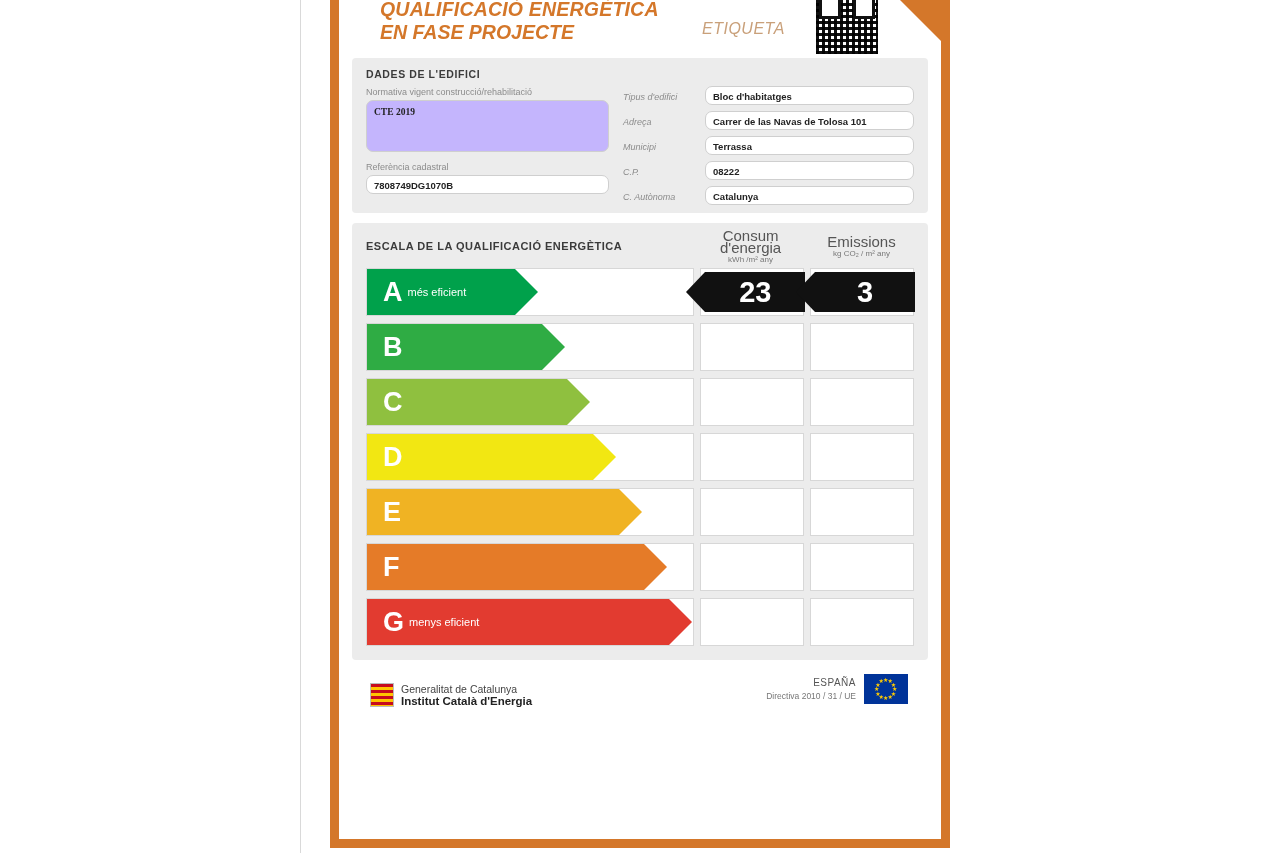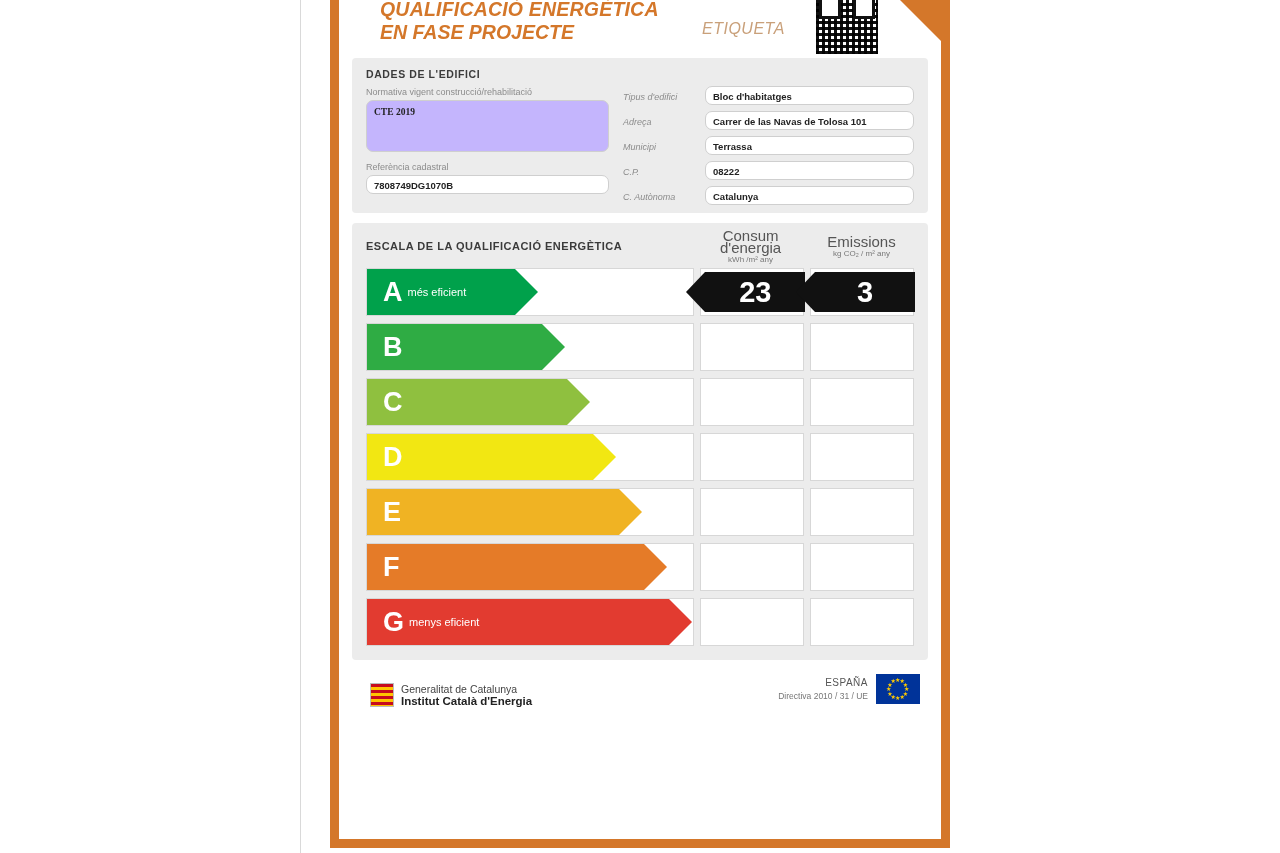--- a/index.html
+++ b/index.html
@@ -324,21 +324,21 @@
     width: 22px;
     height: 22px;
     background: repeating-linear-gradient(180deg, #c60b1e 0 3px, #ffc400 3px 6px);
     margin-right: 7px;
     border: 1px solid #bbb;
   }
   .gencat-txt .g1 { font-size: 10.5px; color: #444; line-height: 12px; }
   .gencat-txt .g2 { font-size: 11.5px; color: #222; font-weight: bold; line-height: 13px; }
   .eu-block {
     position: absolute;
-    right: 8px;
+    right: 20px;
     top: 2px;
     display: flex;
     align-items: center;
     margin-left: 40px;
   }
   .eu-texts { text-align: right; margin-right: 8px; }
   .eu-texts .e1 { font-size: 10px; color: #555; letter-spacing: 0.5px; }
   .eu-texts .e2 { font-size: 8.5px; color: #777; margin-top: 3px; }
   .eu-flag {
     width: 44px;

